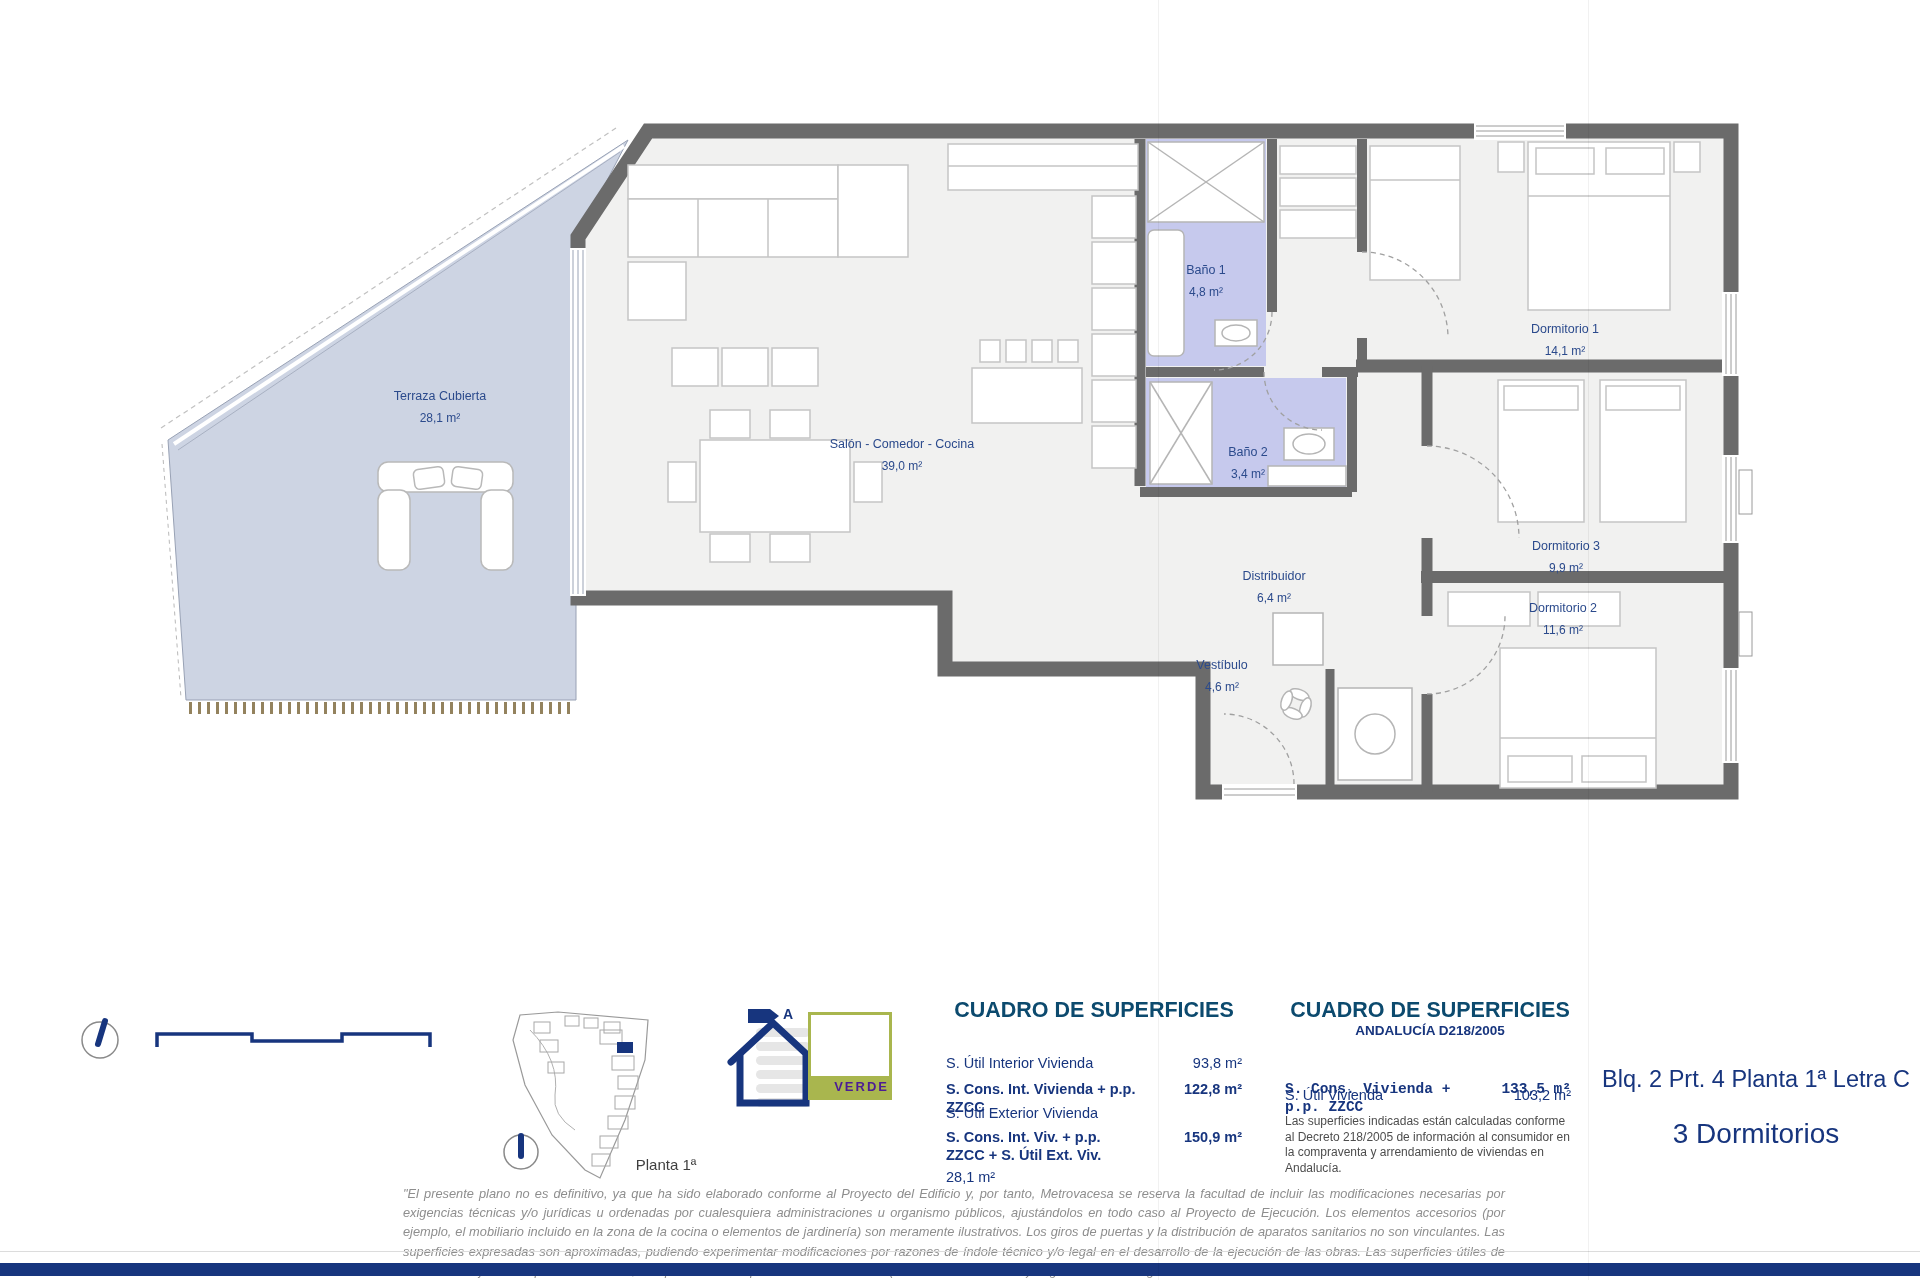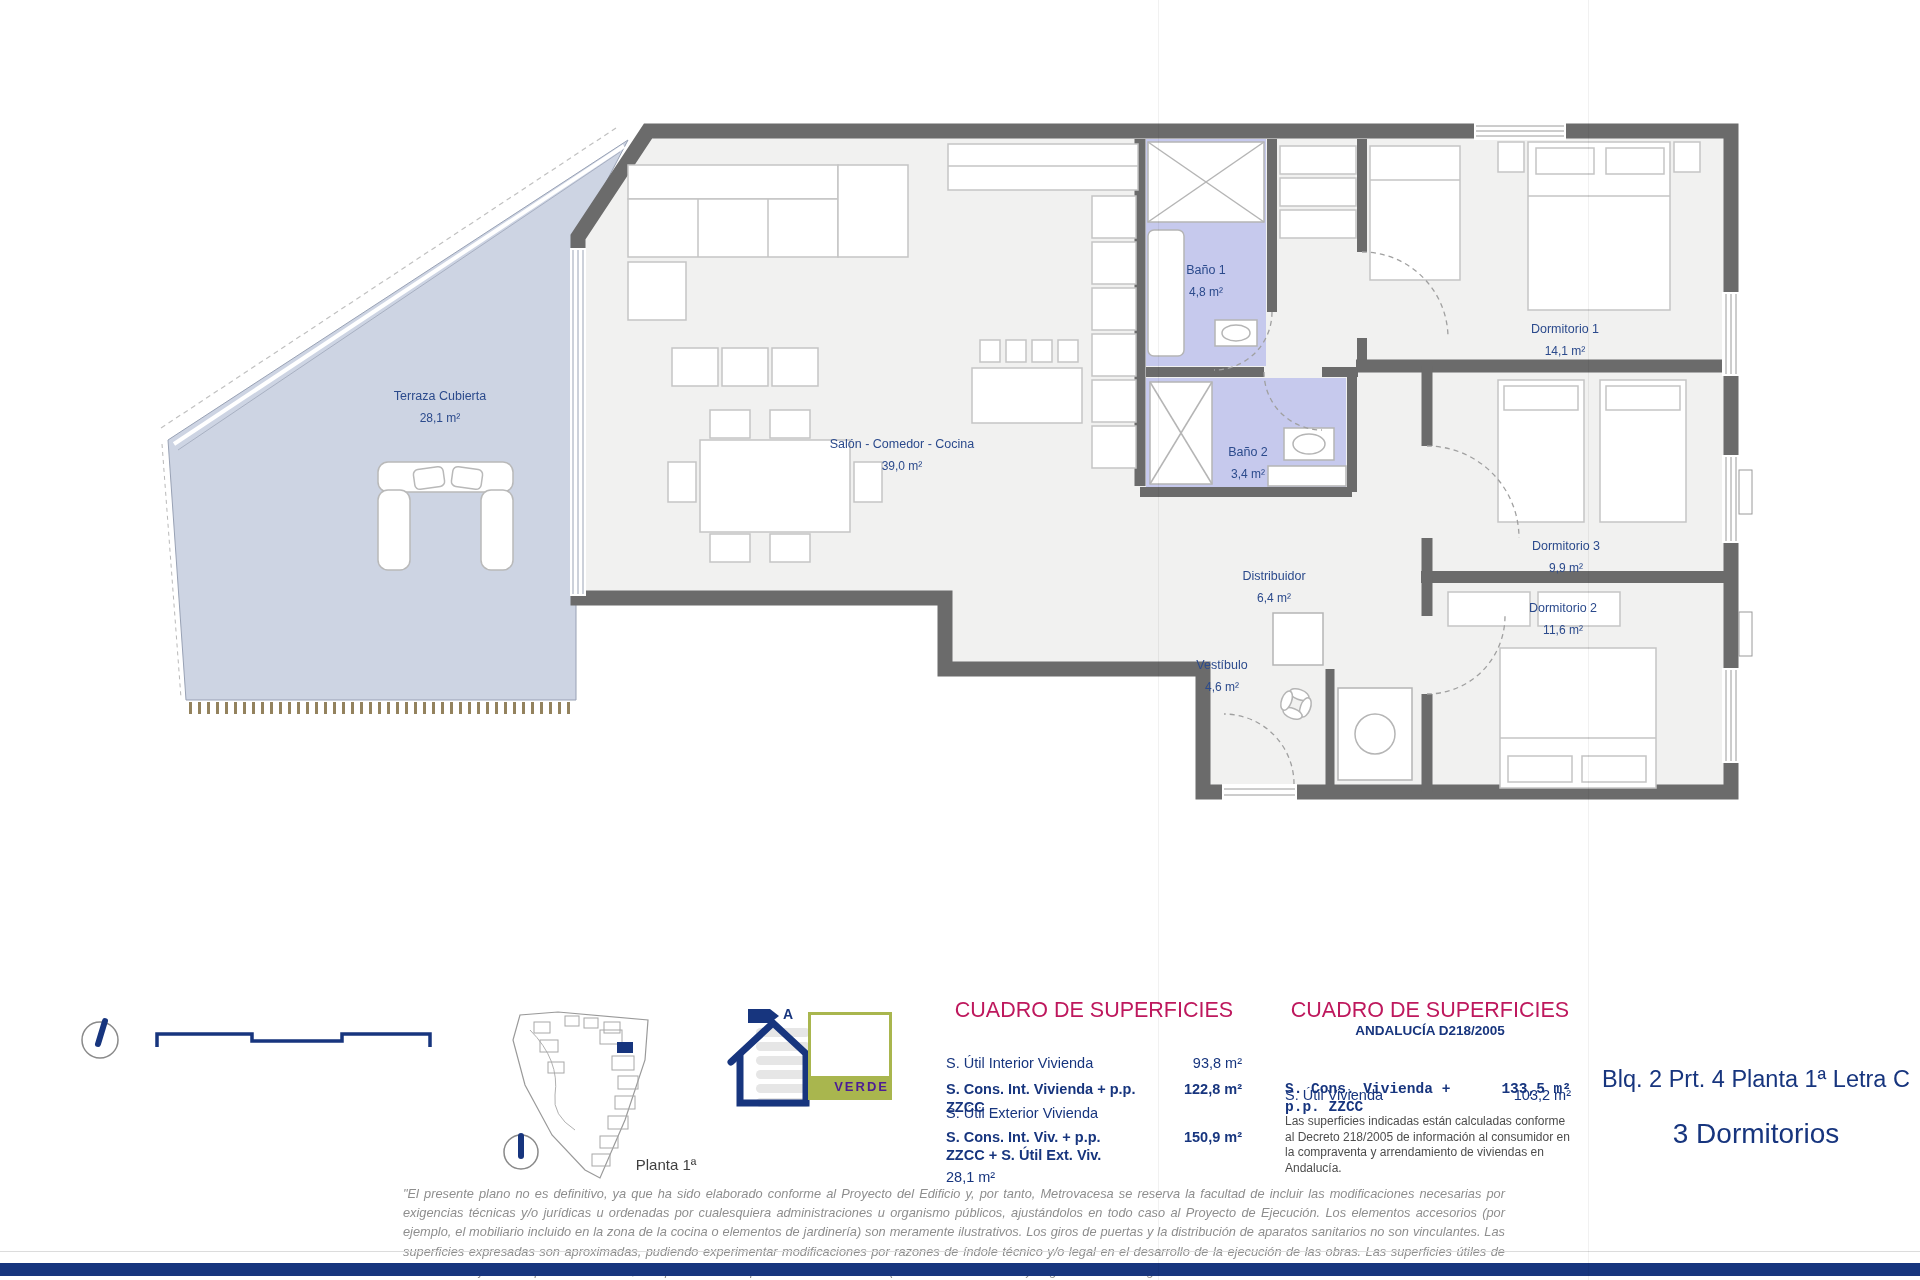--- a/index.html
+++ b/index.html
@@ -4,21 +4,21 @@
 <style>
   html,body{margin:0;padding:0;background:#ffffff;}
   body{width:1920px;height:1280px;position:relative;overflow:hidden;
        font-family:"Liberation Sans","DejaVu Sans",sans-serif;}
   #plan-svg{position:absolute;left:0;top:0;z-index:1;}
   .fold-line{position:absolute;top:0;width:1px;height:1280px;background:rgba(0,0,0,0.055);z-index:3;}
   .room-label{position:absolute;z-index:2;transform:translateX(-50%);text-align:center;
               color:#2b4a8c;font-size:12.5px;line-height:17px;white-space:nowrap;}
   .room-label .area{font-size:12px;display:block;margin-top:5px;}
   
-  .t-title{position:absolute;color:#be185d;font-weight:normal;font-size:21.5px;text-align:center;z-index:2;white-space:nowrap;}
+  .t-title{position:absolute;color:#0c4a6e;font-weight:bold;font-size:21.5px;text-align:center;z-index:2;white-space:nowrap;}
   .t-sub{position:absolute;color:#17357e;font-weight:bold;font-size:13.5px;text-align:center;z-index:2;white-space:nowrap;}
   .t-row{position:absolute;width:296px;display:flex;justify-content:space-between;align-items:flex-start;
          color:#17357e;font-size:14.5px;line-height:18px;z-index:2;gap:46px;}
   .t-row .lbl{max-width:212px;text-align:left;}
   .t-row .val{white-space:nowrap;}
   .t-bold{font-weight:bold;}
   .t-note{position:absolute;width:286px;color:#4d4d4d;font-size:12px;line-height:15.5px;text-align:left;z-index:2;margin-top:12px;}
   .unit-line{position:absolute;color:#17357e;text-align:center;z-index:2;white-space:nowrap;}
   .disclaimer{position:absolute;left:403px;top:1184px;width:1102px;color:#8e8e8e;
               font-size:12.8px;font-style:italic;line-height:1.5;text-align:justify;z-index:2;}

